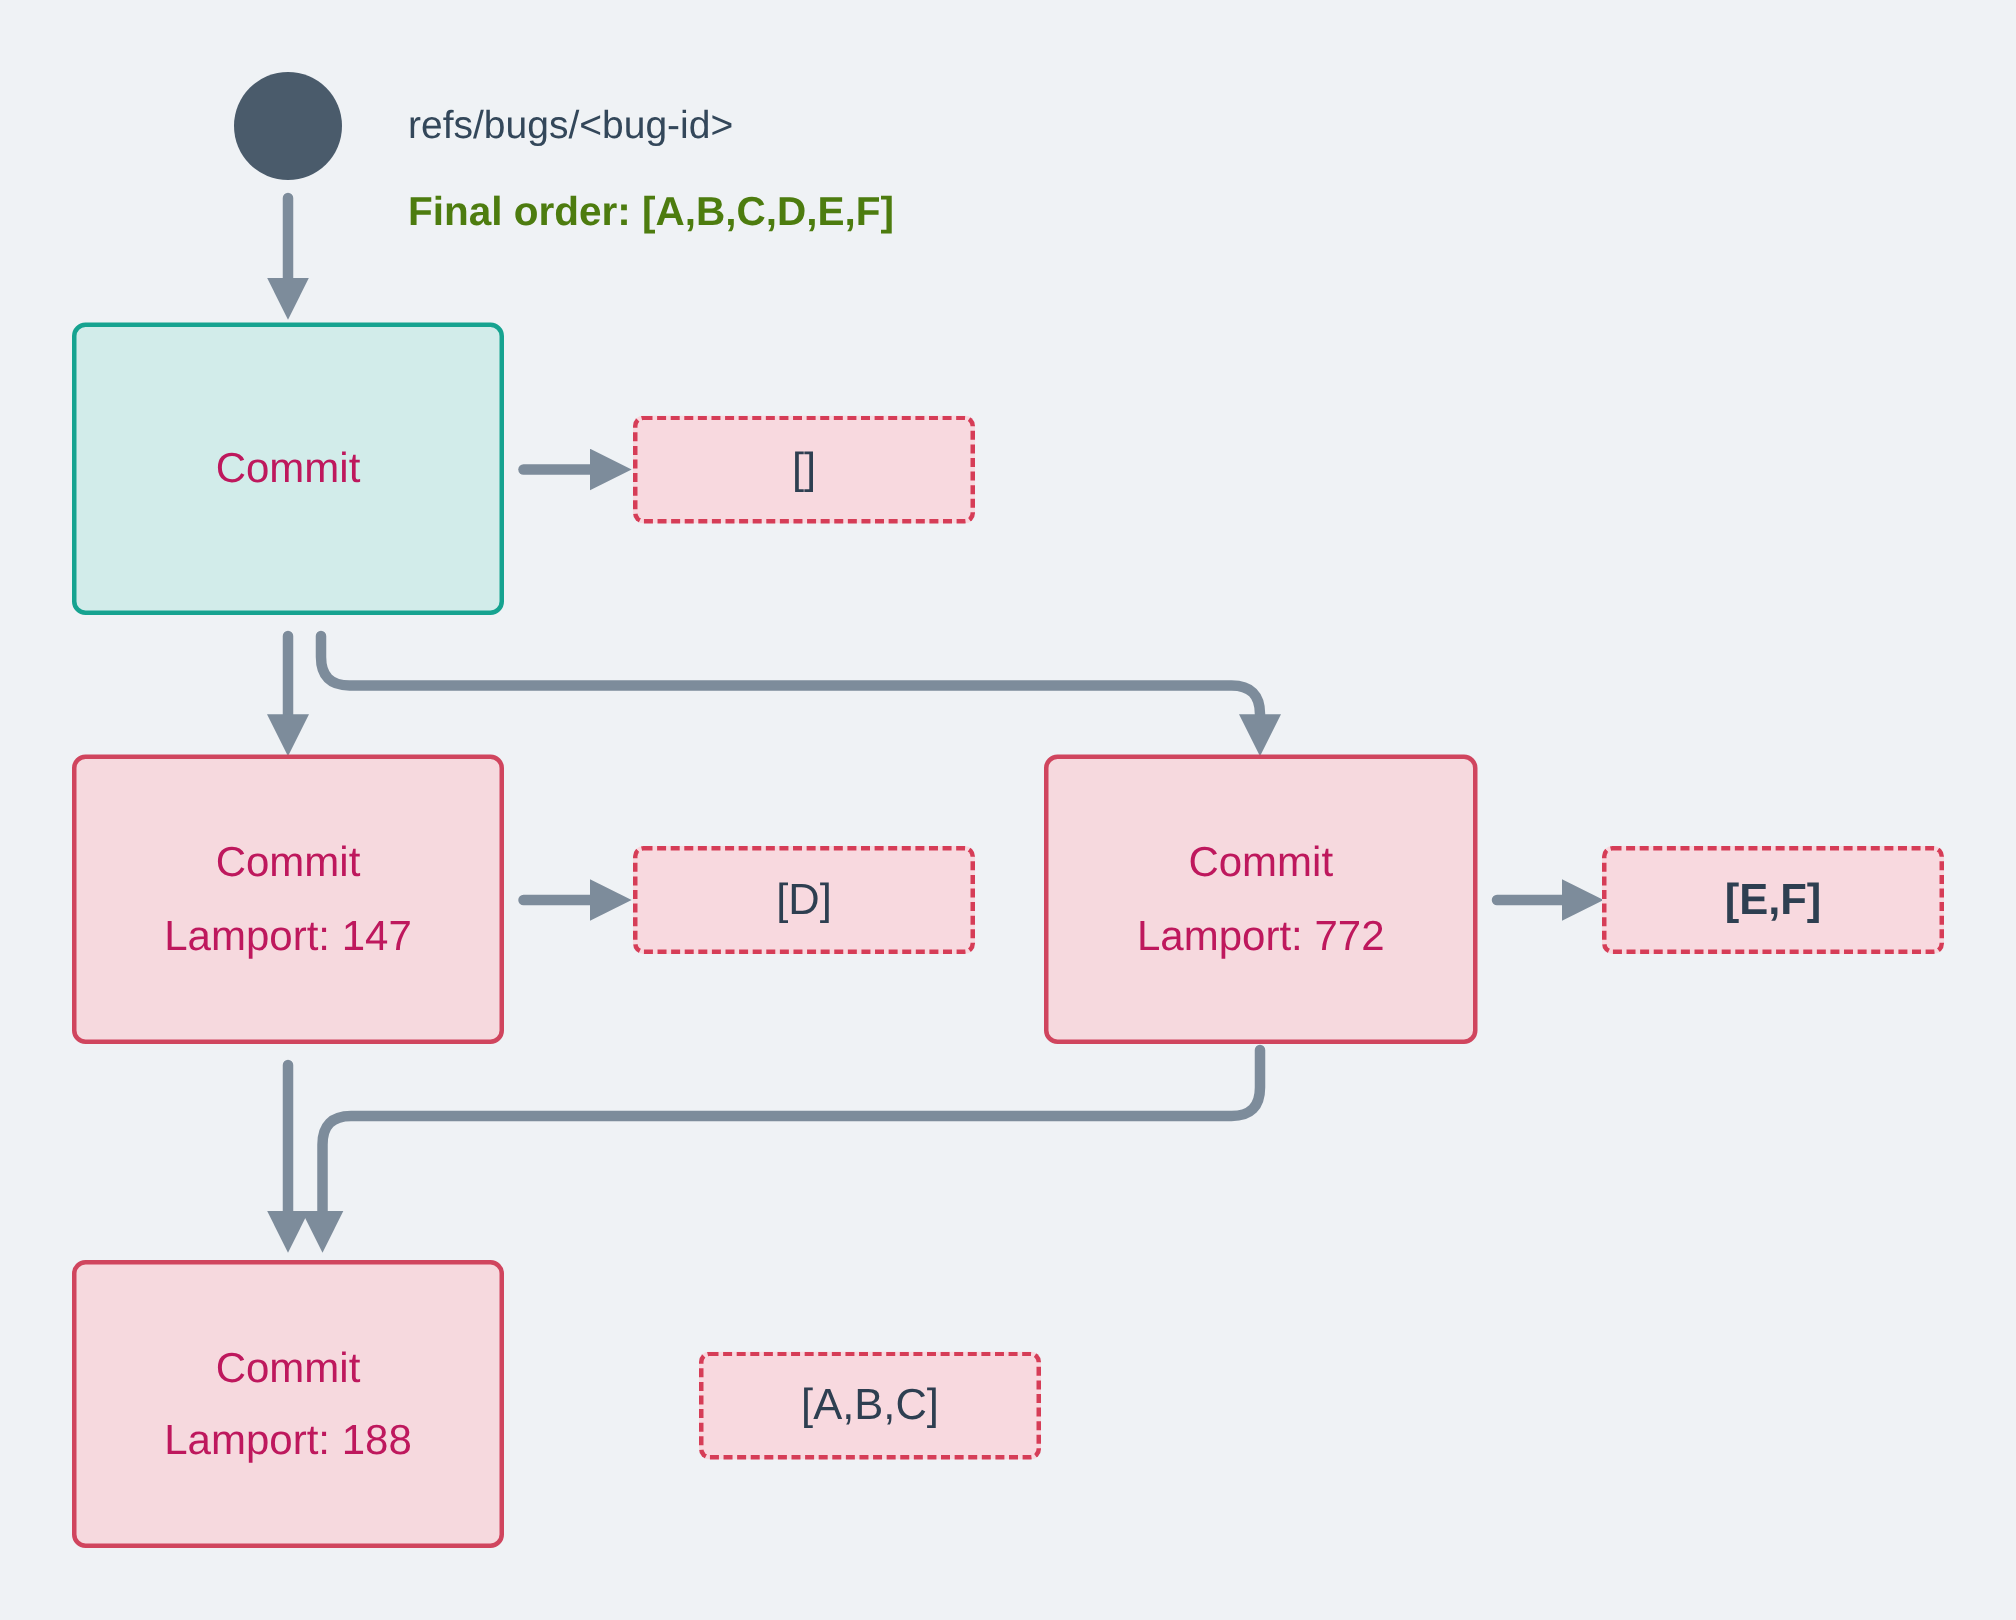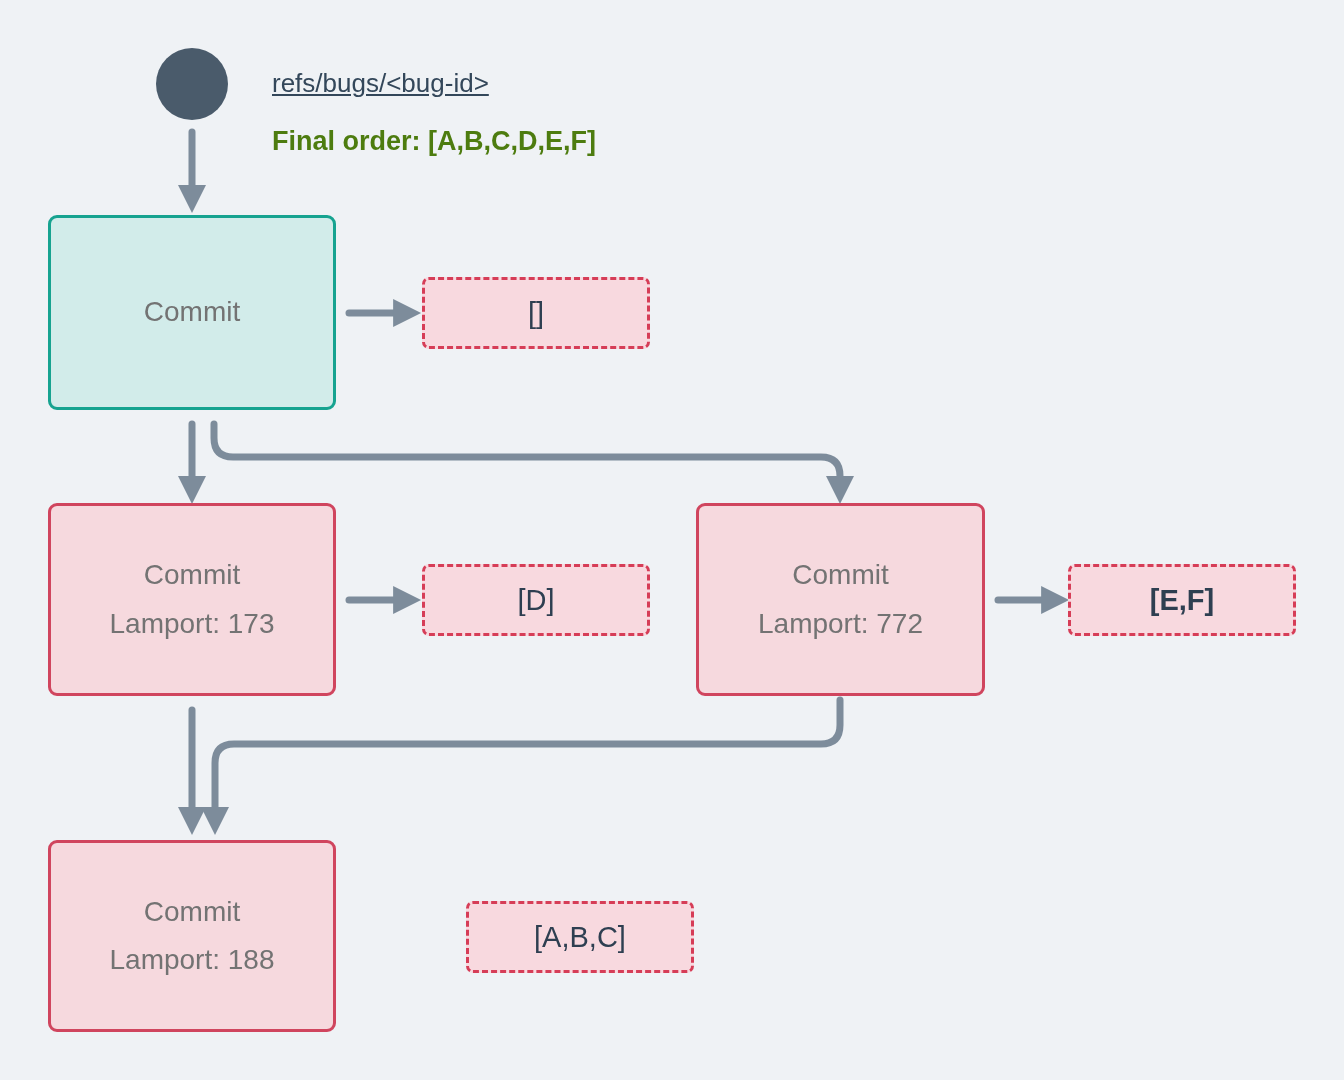--- a/index.html
+++ b/index.html
@@ -26,41 +26,40 @@
     width: 72px; height: 72px;
     border-radius: 50%;
     background: #4a5b6b;
   }
   .ref-label {
     position: absolute;
     left: 272px; top: 68px;
     font-size: 26px;
     color: #33475a;
     white-space: nowrap;
-    text-decoration: underline;
   }
   .final-order-label {
     position: absolute;
     left: 272px; top: 126px;
     font-size: 27px;
     font-weight: bold;
     color: #4d7c0f;
     white-space: nowrap;
   }
   .commit-box {
     position: absolute;
     box-sizing: border-box;
     border-radius: 9px;
     display: flex;
     flex-direction: column;
     align-items: center;
     justify-content: center;
     font-size: 28px;
     line-height: 1.72;
-    color: #737373;
+    color: #be185d;
     text-align: right;
   }
   .commit-box.resolved {
     background: #d2ecea;
     border: 3px solid #16a390;
   }
   .commit-box.conflict {
     background: #f6d9de;
     border: 3px solid #d0455e;
   }
@@ -114,21 +113,21 @@
   <div class="ref-label">refs/bugs/&lt;bug-id&gt;</div>
   <div class="final-order-label">Final order: [A,B,C,D,E,F]</div>
 
   <div id="node-864" class="commit-box resolved">
     <div>Commit</div>
   </div>
   <div id="ops-864" class="ops-box">[]</div>
 
   <div id="node-246" class="commit-box conflict">
     <div>Commit</div>
-    <div>Lamport: 173</div>
+    <div>Lamport: 147</div>
   </div>
   <div id="ops-246" class="ops-box">[D]</div>
 
   <div id="node-537" class="commit-box conflict">
     <div>Commit</div>
     <div>Lamport: 772</div>
   </div>
   <div id="ops-537" class="ops-box">[E,F]</div>
 
   <div id="node-127" class="commit-box conflict">

